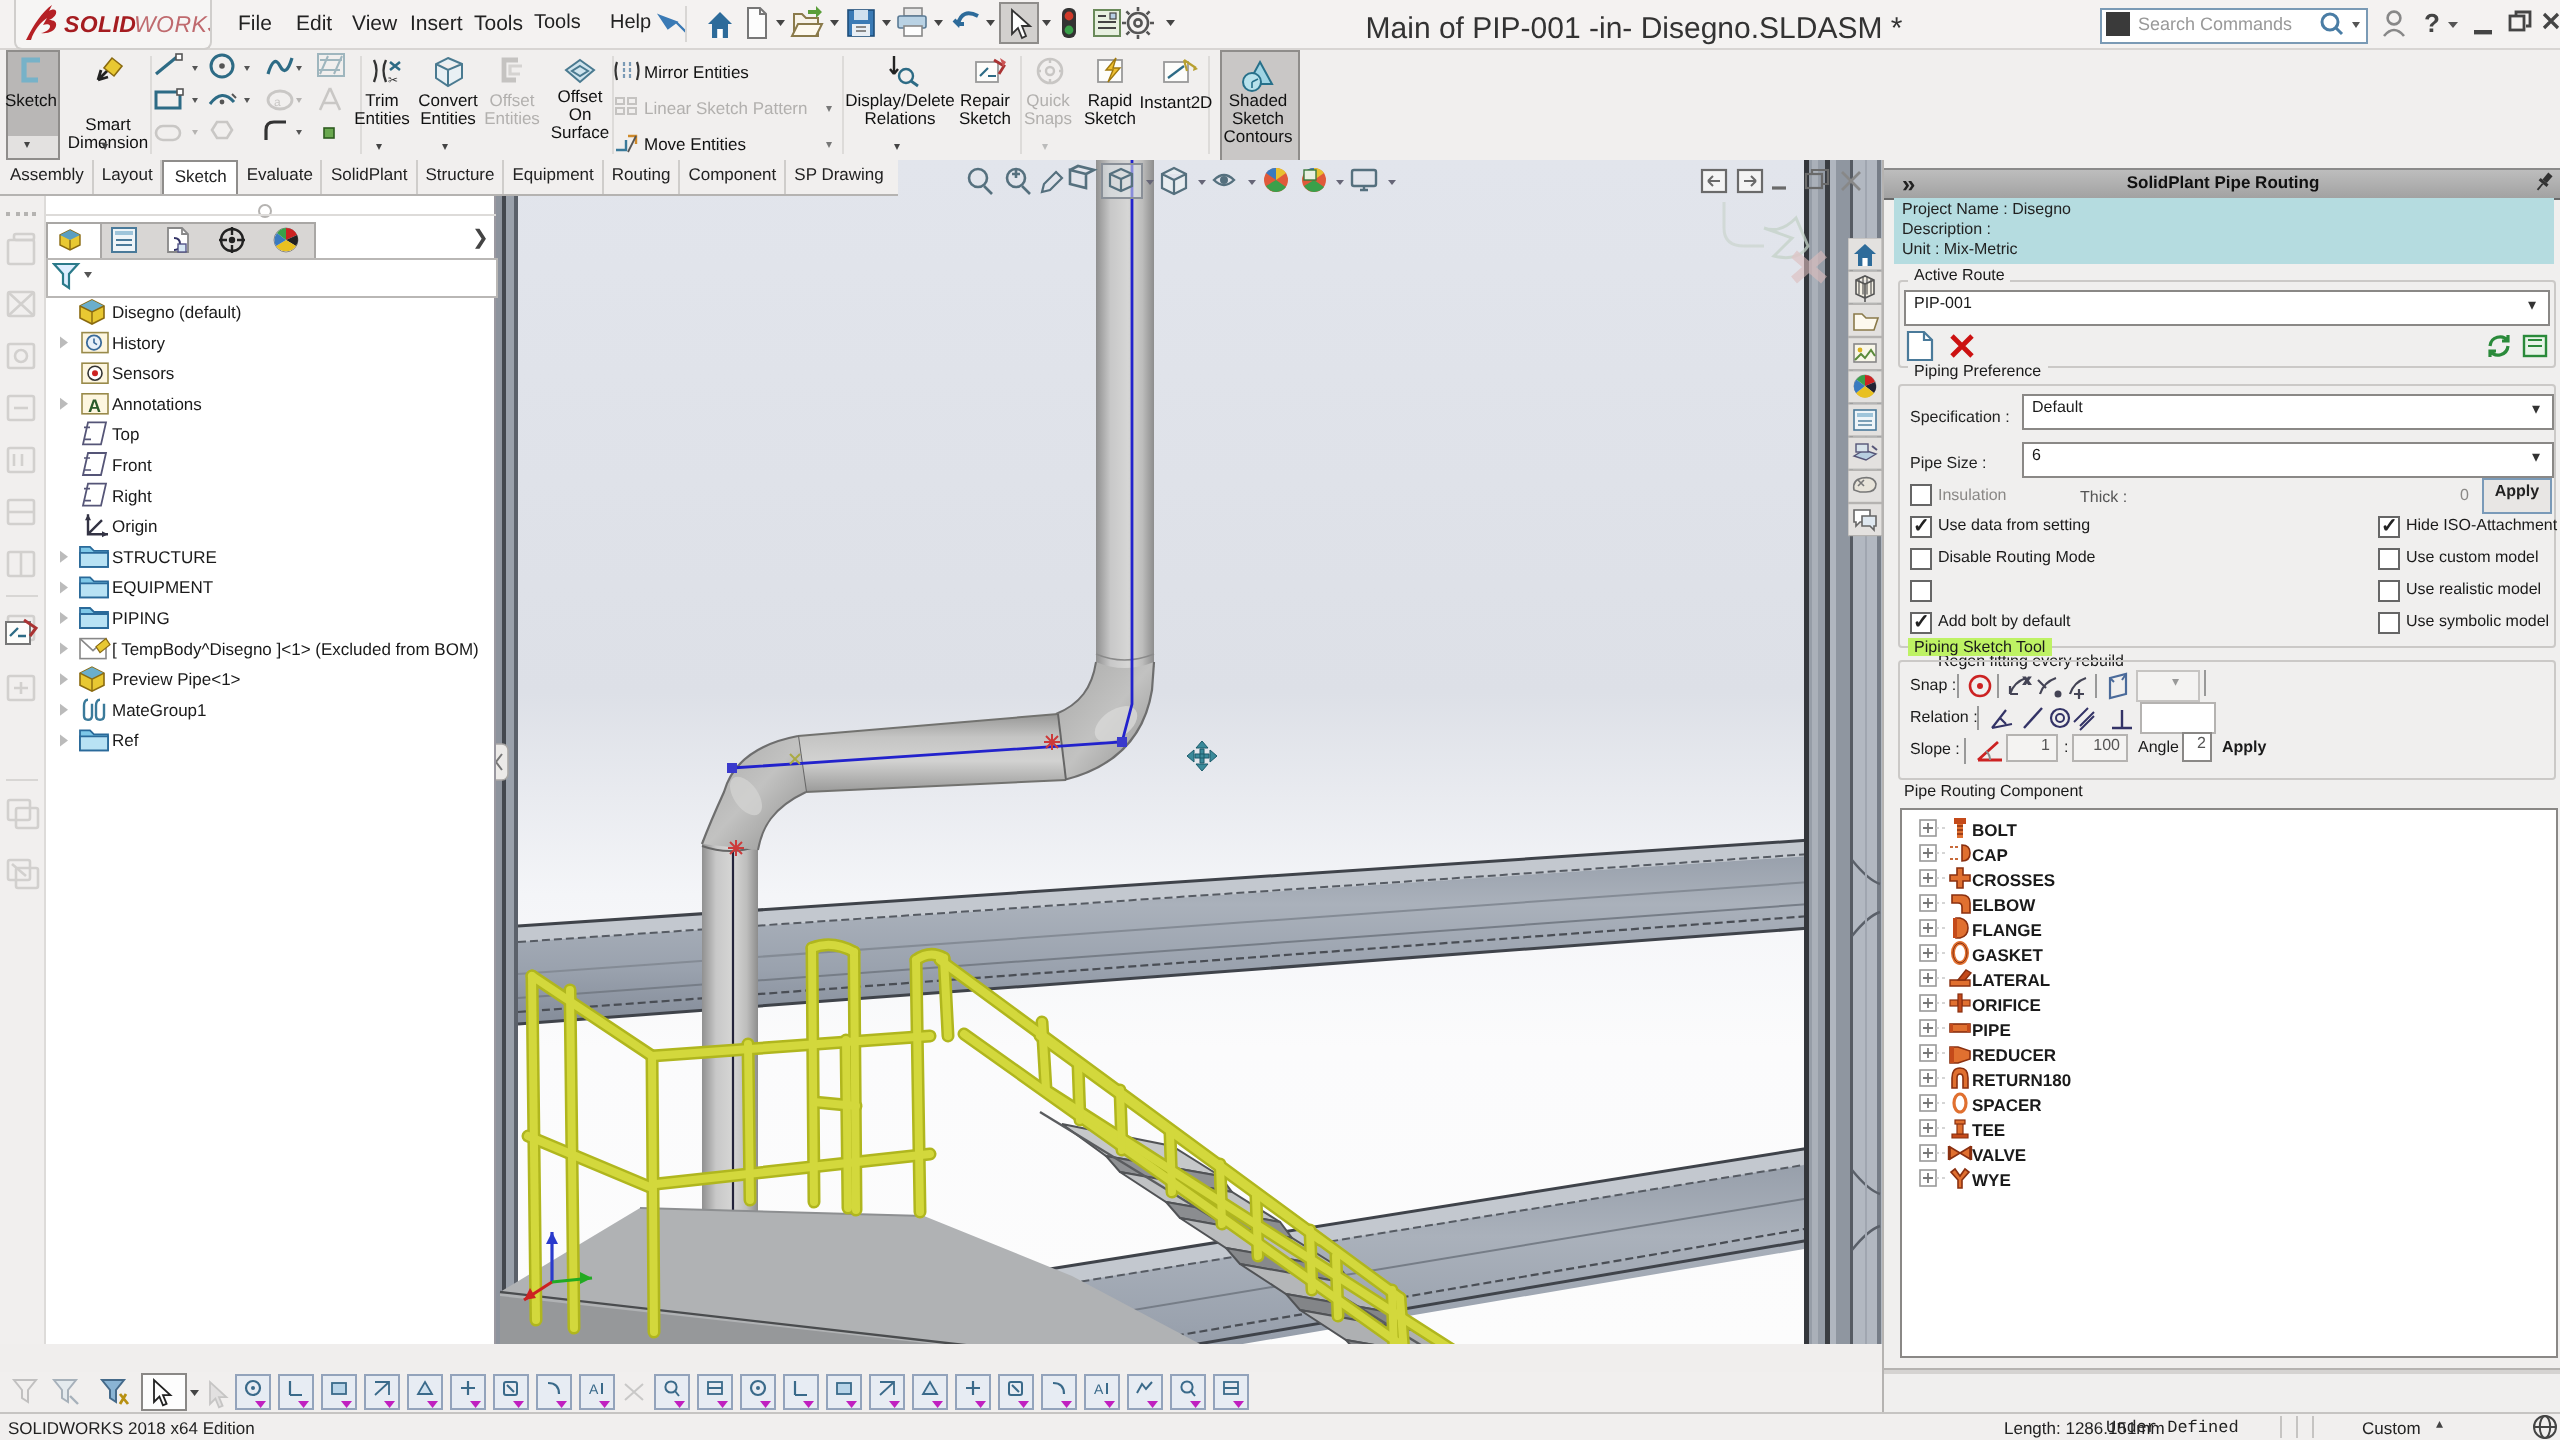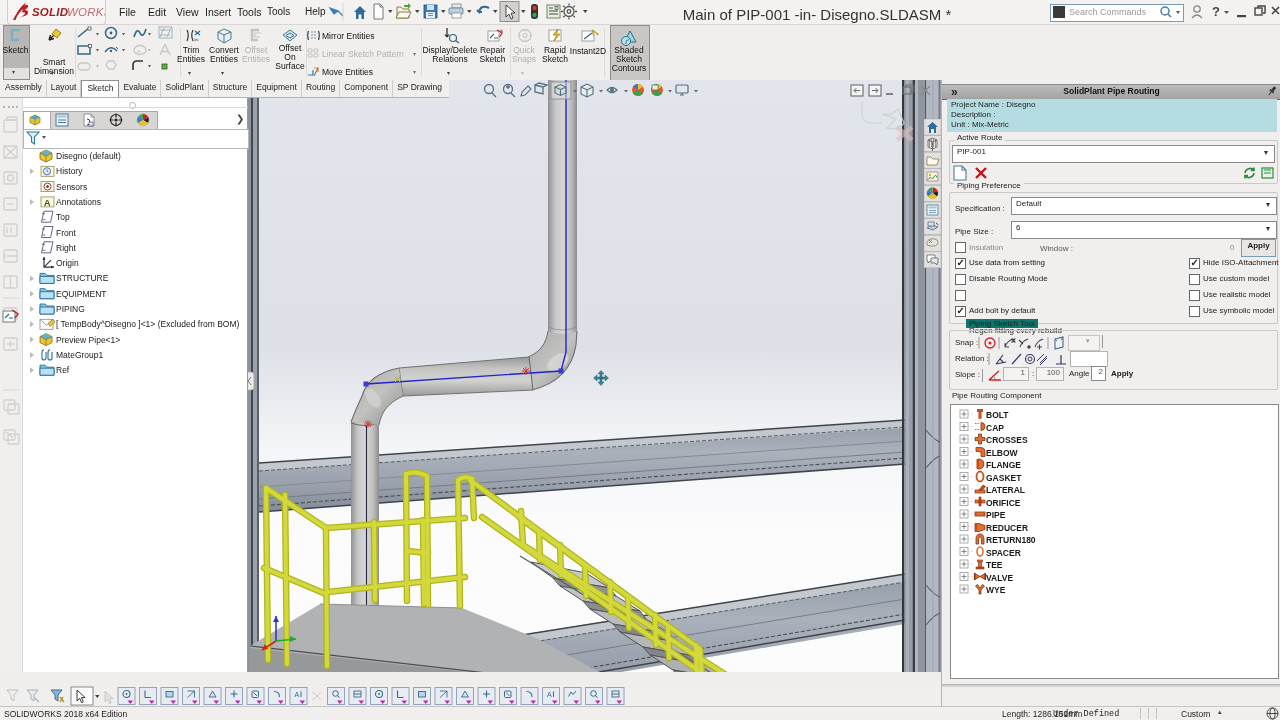--- a/index.html
+++ b/index.html
@@ -809,42 +809,42 @@
     <div class="tx" style="left:13px;top:124px;color:#222;">Specification :</div>
     <div class="abs" style="left:69px;top:117px;width:264px;height:16px;background:#fff;border:1px solid #8a8886;"></div>
     <div class="tx" style="left:74px;top:119px;">Default</div>
     <div class="tx" style="left:324px;top:120px;font-size:8px;color:#333;">▾</div>
     <div class="tx" style="left:13px;top:147px;color:#222;">Pipe Size :</div>
     <div class="abs" style="left:69px;top:141px;width:264px;height:16px;background:#fff;border:1px solid #8a8886;"></div>
     <div class="tx" style="left:74px;top:143px;">6</div>
     <div class="tx" style="left:324px;top:144px;font-size:8px;color:#333;">▾</div>
     <div class="abs cb" style="left:13px;top:162px;"></div>
     <div class="tx" style="left:27px;top:163px;color:#8a8886;">Insulation</div>
-    <div class="tx" style="left:98px;top:164px;color:#555;">Window :</div>
+    <div class="tx" style="left:98px;top:164px;color:#555;">Thick :</div>
     <div class="tx" style="left:288px;top:163px;color:#8a8886;">0</div>
     <div class="abs" style="left:299px;top:159px;width:33px;height:15px;background:#e8e6e4;border:1px solid #7a9ab8;text-align:center;font-weight:bold;color:#222;padding-top:1px;">Apply</div>
     <div class="abs cb ck" style="left:13px;top:178px;"></div>
     <div class="tx" style="left:27px;top:178px;">Use data from setting</div>
     <div class="abs cb ck" style="left:247px;top:178px;"></div>
     <div class="tx" style="left:261px;top:178px;">Hide ISO-Attachment</div>
     <div class="abs cb" style="left:13px;top:194px;"></div>
     <div class="tx" style="left:27px;top:194px;">Disable Routing Mode</div>
     <div class="abs cb" style="left:247px;top:194px;"></div>
     <div class="tx" style="left:261px;top:194px;">Use custom model</div>
     <div class="abs cb" style="left:13px;top:210px;"></div>
     <div class="tx" style="left:27px;top:210px;margin-top:36px;">Regen fitting every rebuild</div>
     <div class="abs cb" style="left:247px;top:210px;"></div>
     <div class="tx" style="left:261px;top:210px;">Use realistic model</div>
     <div class="abs cb ck" style="left:13px;top:226px;"></div>
     <div class="tx" style="left:27px;top:226px;">Add bolt by default</div>
     <div class="abs cb" style="left:247px;top:226px;"></div>
     <div class="tx" style="left:261px;top:226px;">Use symbolic model</div>
 
     <div class="abs" style="left:7px;top:250px;width:327px;height:58px;border:1px solid #cbc9c7;border-radius:2px;"></div>
-    <div class="tx" style="left:12px;top:239px;background:#0f766e;padding:0 3px;margin-left:12px;">Piping Sketch Tool</div>
+    <div class="tx" style="left:12px;top:239px;background:#bef264;padding:0 3px;">Piping Sketch Tool</div>
     <div class="tx" style="left:13px;top:258px;">Snap :</div>
     <svg class="abs" style="left:36px;top:255px;" width="130" height="16" viewBox="0 0 130 16">
       <line x1="1" y1="2" x2="1" y2="14" stroke="#999"></line>
       <circle cx="12" cy="8" r="5" fill="none" stroke="#cc2222" stroke-width="1.3"></circle>
         <circle cx="12" cy="8" r="1.5" fill="#cc2222"></circle>
       <line x1="21" y1="2" x2="21" y2="14" stroke="#999"></line>
       <g fill="none" stroke="#445" stroke-width="1.1">
         <path d="M27 12 q2 -6 8 -8 m-8 8 h4 m-4 0 v-4"></path>
           <text x="34" y="7" font-size="6" fill="#445" font-family="Liberation Sans">x</text>
         <path d="M42 12 q2 -6 8 -8 m-9 1 l4 4"></path>

